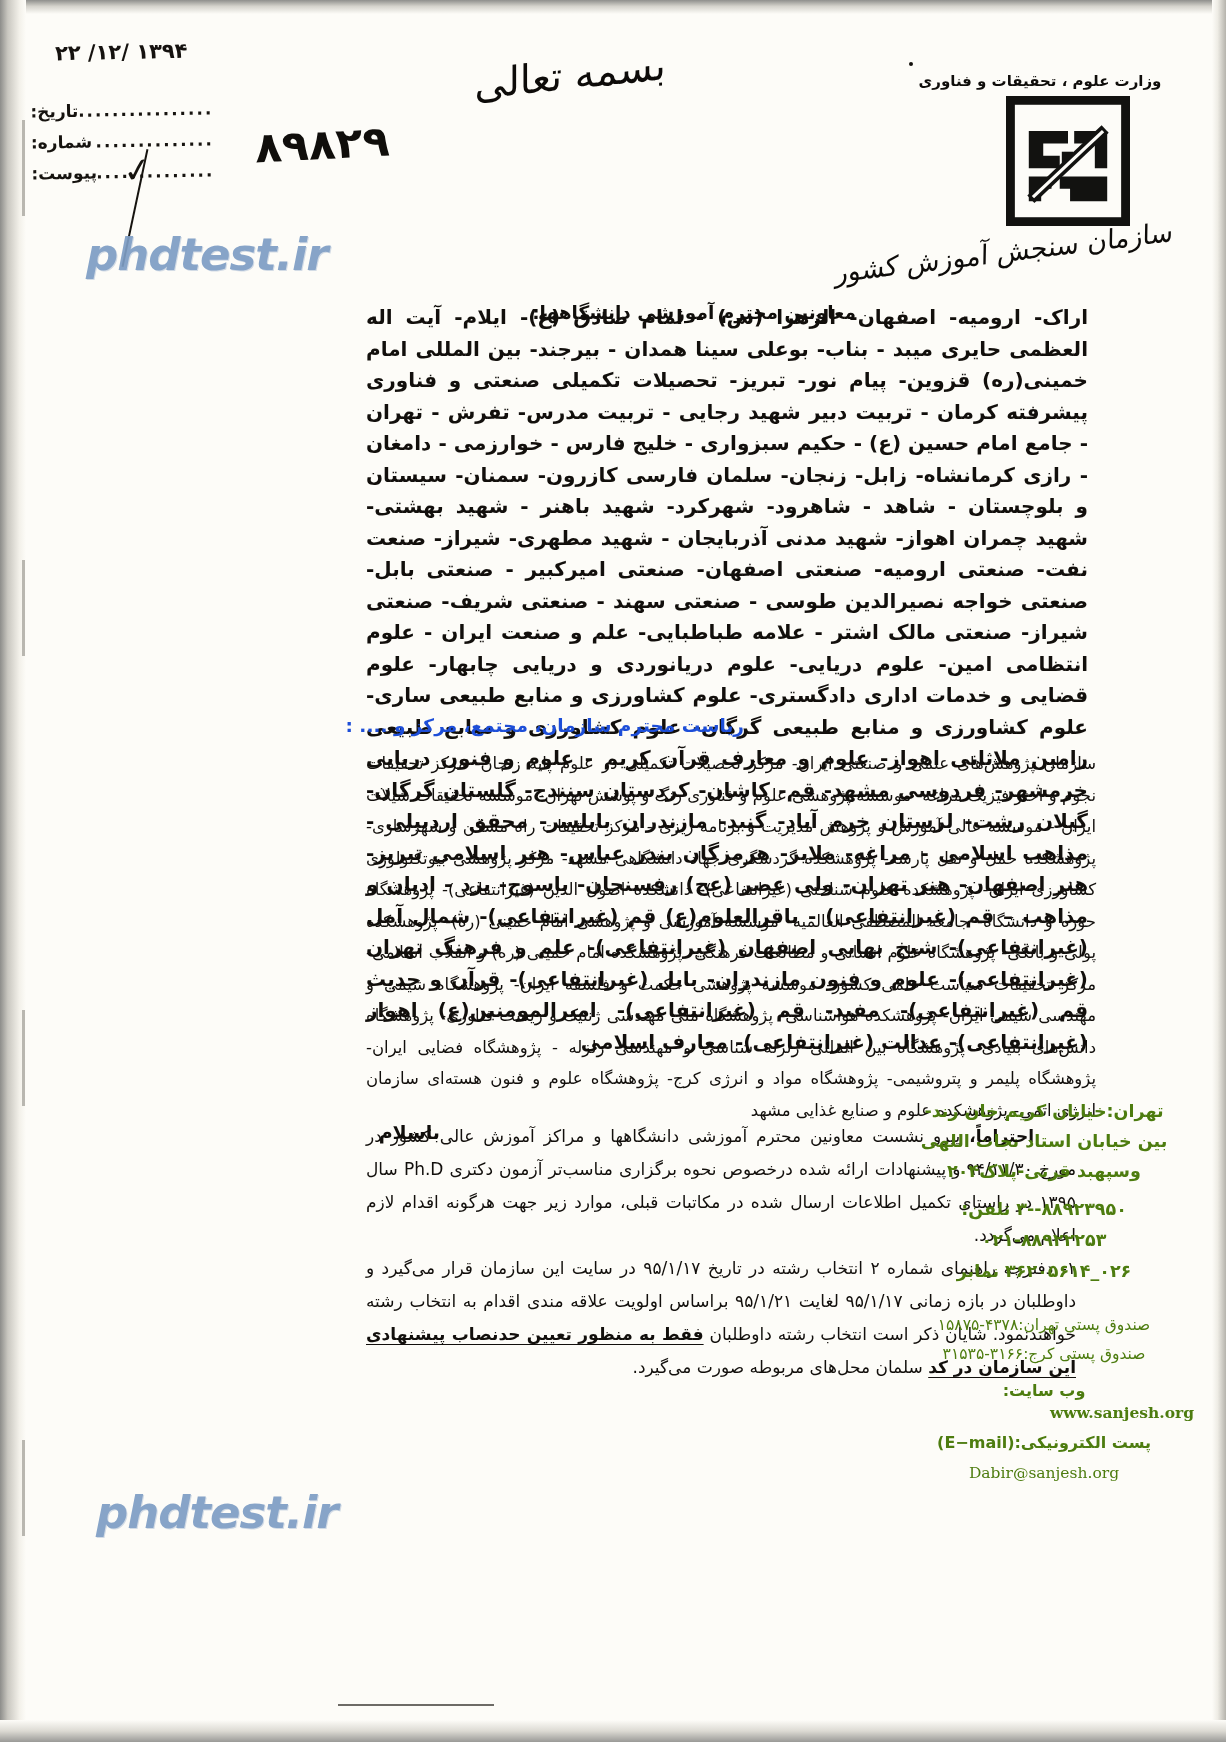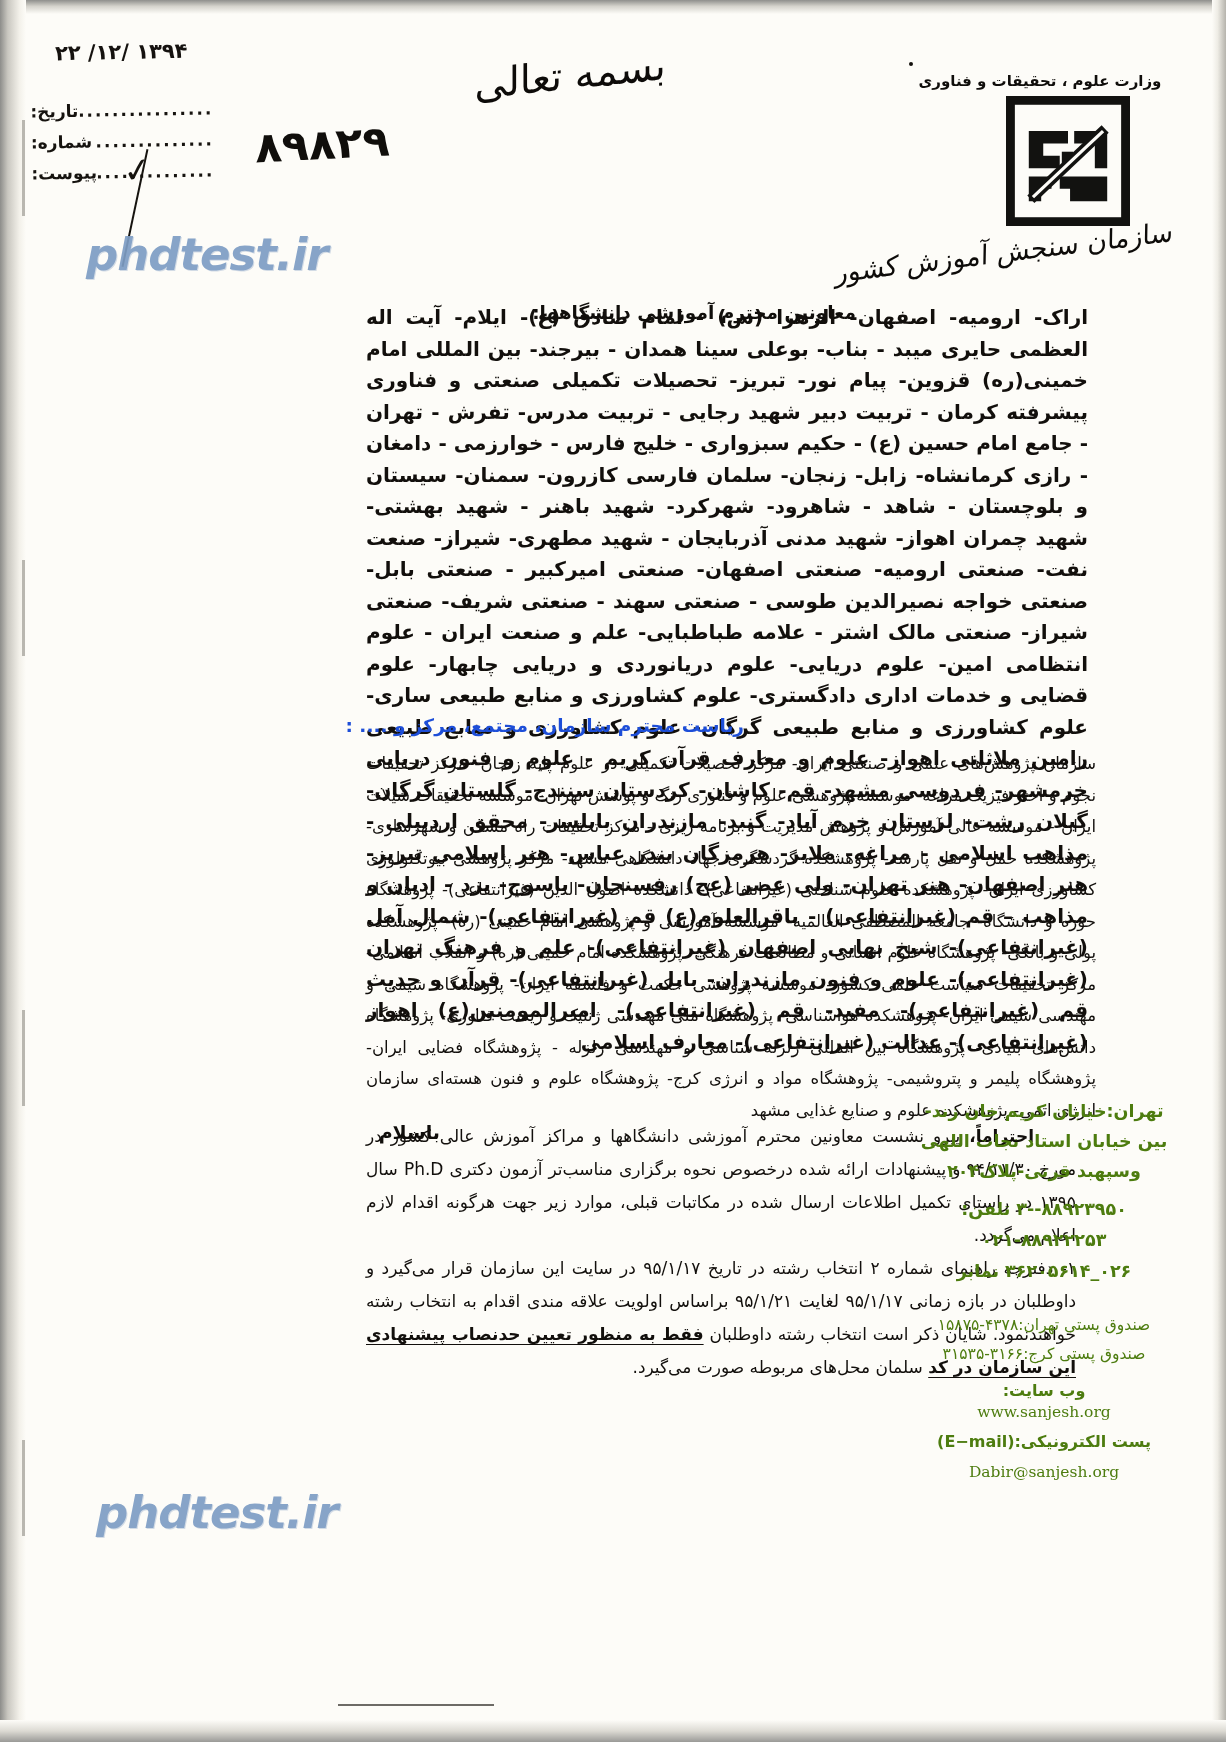--- a/index.html
+++ b/index.html
@@ -171,22 +171,23 @@
     font-size:17.5px;font-weight:700;line-height:31px;margin-top:8px;
   }
   .contact .ph .tagr{display:flex;justify-content:center;align-items:baseline;gap:6px;}
   .contact .pobox{
     font-size:15.5px;font-weight:400;line-height:29px;margin-top:24px;
   }
   .contact .weblbl{
     font-size:16px;font-weight:700;margin-top:12px;
   }
   .contact .webval{
-    font-size:15.5px;font-weight:400;direction:ltr;margin-top:3px;
+    font-size:15.5px;font-weight:700;direction:ltr;margin-top:3px;
     font-family:"DejaVu Serif","Liberation Serif",serif;
+    text-align:right;
   }
   .contact .emlbl{
     font-size:16px;font-weight:700;margin-top:11px;text-align:center;
   }
   .contact .emval{
     font-size:15.5px;font-weight:400;direction:ltr;margin-top:12px;
     font-family:"DejaVu Serif","Liberation Serif",serif;
   }
   .bottom-rule{
     position:absolute;left:338px;bottom:36px;width:156px;height:2px;

